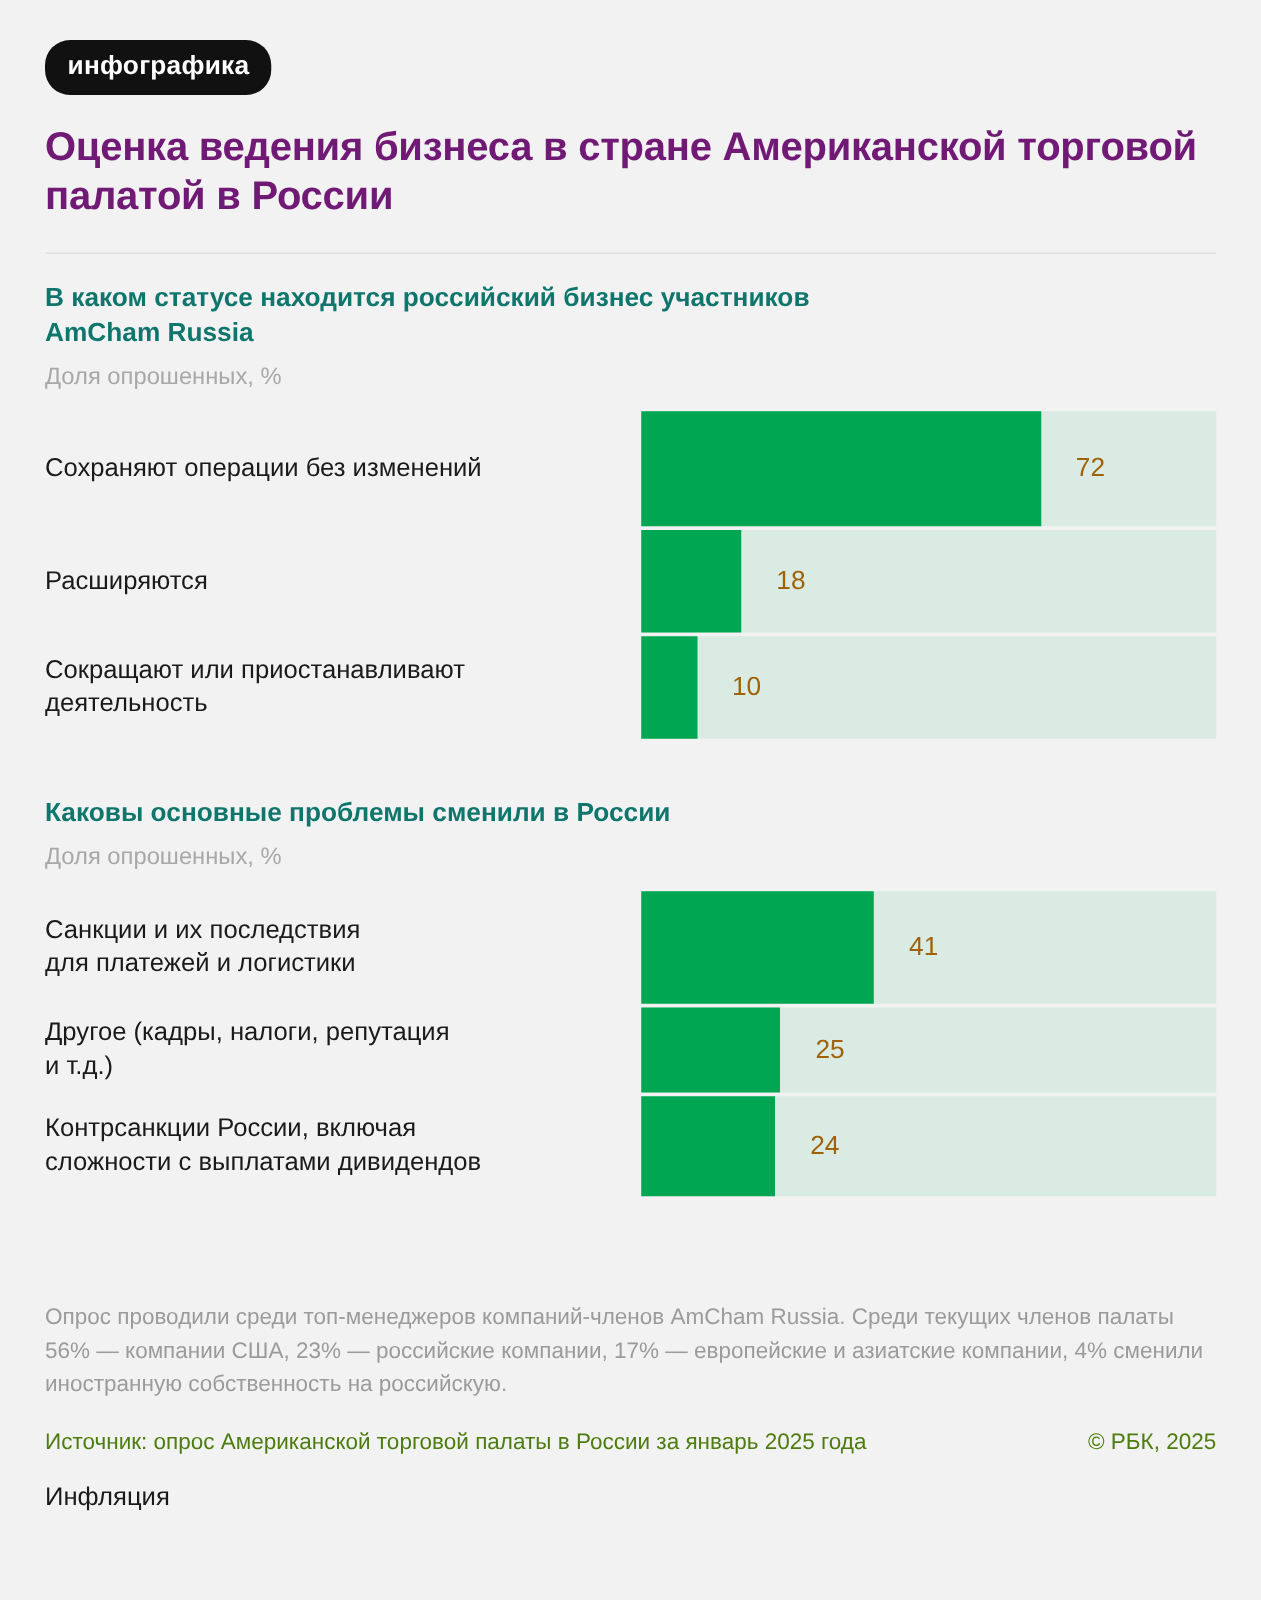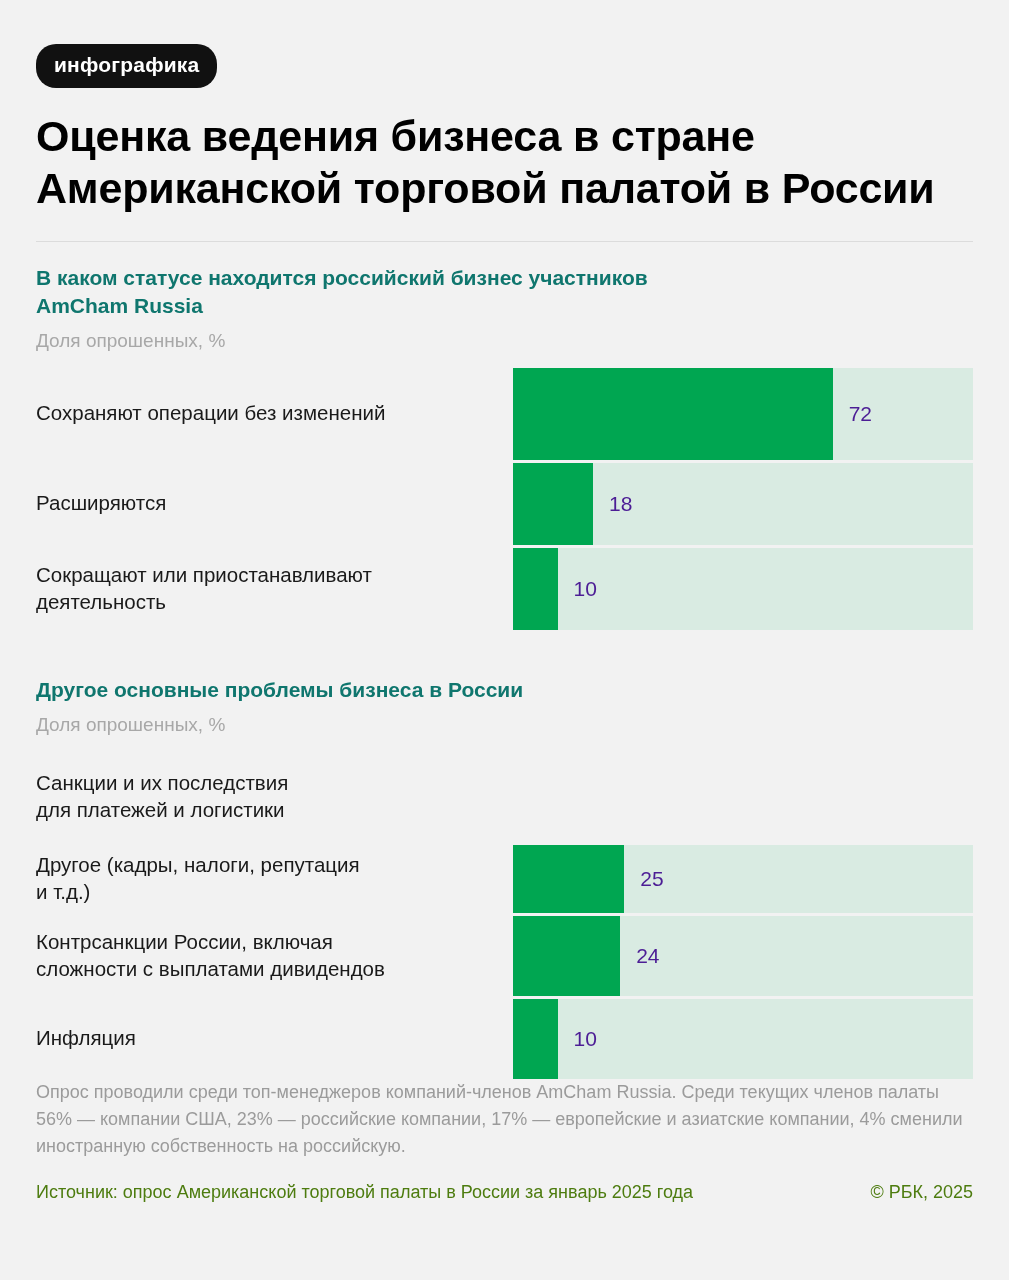--- a/index.html
+++ b/index.html
@@ -24,29 +24,29 @@
   }
   .badge {
     display: inline-block;
     background: #111111;
     color: #ffffff;
     font-size: 21px;
     font-weight: 700;
     letter-spacing: 0.2px;
     padding: 9px 18px 11px 18px;
     border-radius: 20px;
-    margin-top: 44px;
+    margin-top: 32px;
   }
   h1.title {
-    font-size: 43px;
+    font-size: 32px;
     line-height: 1.22;
     font-weight: 700;
     margin: 22px 0 0 0;
     letter-spacing: -0.2px;
-    color: #000000;
+    color: #701a75;
     max-width: 950px;
   }
   .rule {
     height: 1px;
     background: #dcdcdc;
     margin-top: 26px;
   }
   .section {
     margin-top: 22px;
   }
@@ -93,22 +93,22 @@
     display: flex;
     align-items: center;
   }
   .bar-fill {
     background: #00a651;
     height: 100%;
     flex: 0 0 auto;
   }
   .bar-value {
     font-size: 21px;
-    color: #4c1d95;
-    padding-left: 16px;
+    color: #a16207;
+    padding-left: 28px;
     white-space: nowrap;
   }
   .footnote {
     font-size: 18px;
     line-height: 1.5;
     color: #9b9b9b;
     max-width: 940px;
   }
   .footer {
     display: flex;
@@ -175,32 +175,36 @@
           <div class="bar-fill" style="width:9.7%;"></div>
           <div class="bar-value">10</div>
         </div>
       </div>
 
     </div>
   </div>
 
   
   <div class="section" style="margin-top:46px;">
-    <div class="section-title">Другое основные проблемы бизнеса в России</div>
+    <div class="section-title">Каковы основные проблемы сменили в России</div>
     <div class="section-sub">Доля опрошенных, %</div>
 
     <div class="chart">
 
       <div class="row" style="height:90px;">
         <div class="row-label">
           <span>
             <span>Санкции и их последствия</span><br>
             <span>для платежей и логистики</span>
           </span>
         </div>
+        <div class="bar-area">
+          <div class="bar-fill" style="width:40.5%;"></div>
+          <div class="bar-value">41</div>
+        </div>
       </div>
 
       <div class="row" style="height:68px;">
         <div class="row-label">
           <span>
             <span>Другое (кадры, налоги, репутация</span><br>
             <span>и т.д.)</span>
           </span>
         </div>
         <div class="bar-area">
@@ -215,21 +219,21 @@
             <span>Контрсанкции России, включая</span><br>
             <span>сложности с выплатами дивидендов</span>
           </span>
         </div>
         <div class="bar-area">
           <div class="bar-fill" style="width:23.3%;"></div>
           <div class="bar-value">24</div>
         </div>
       </div>
 
-      <div class="row" style="height:80px;">
+      <div class="row" style="height:80px;flex-direction:column;">
         <div class="row-label">
           <span>
             <span>Инфляция</span>
           </span>
         </div>
         <div class="bar-area">
           <div class="bar-fill" style="width:9.7%;"></div>
           <div class="bar-value">10</div>
         </div>
       </div>

